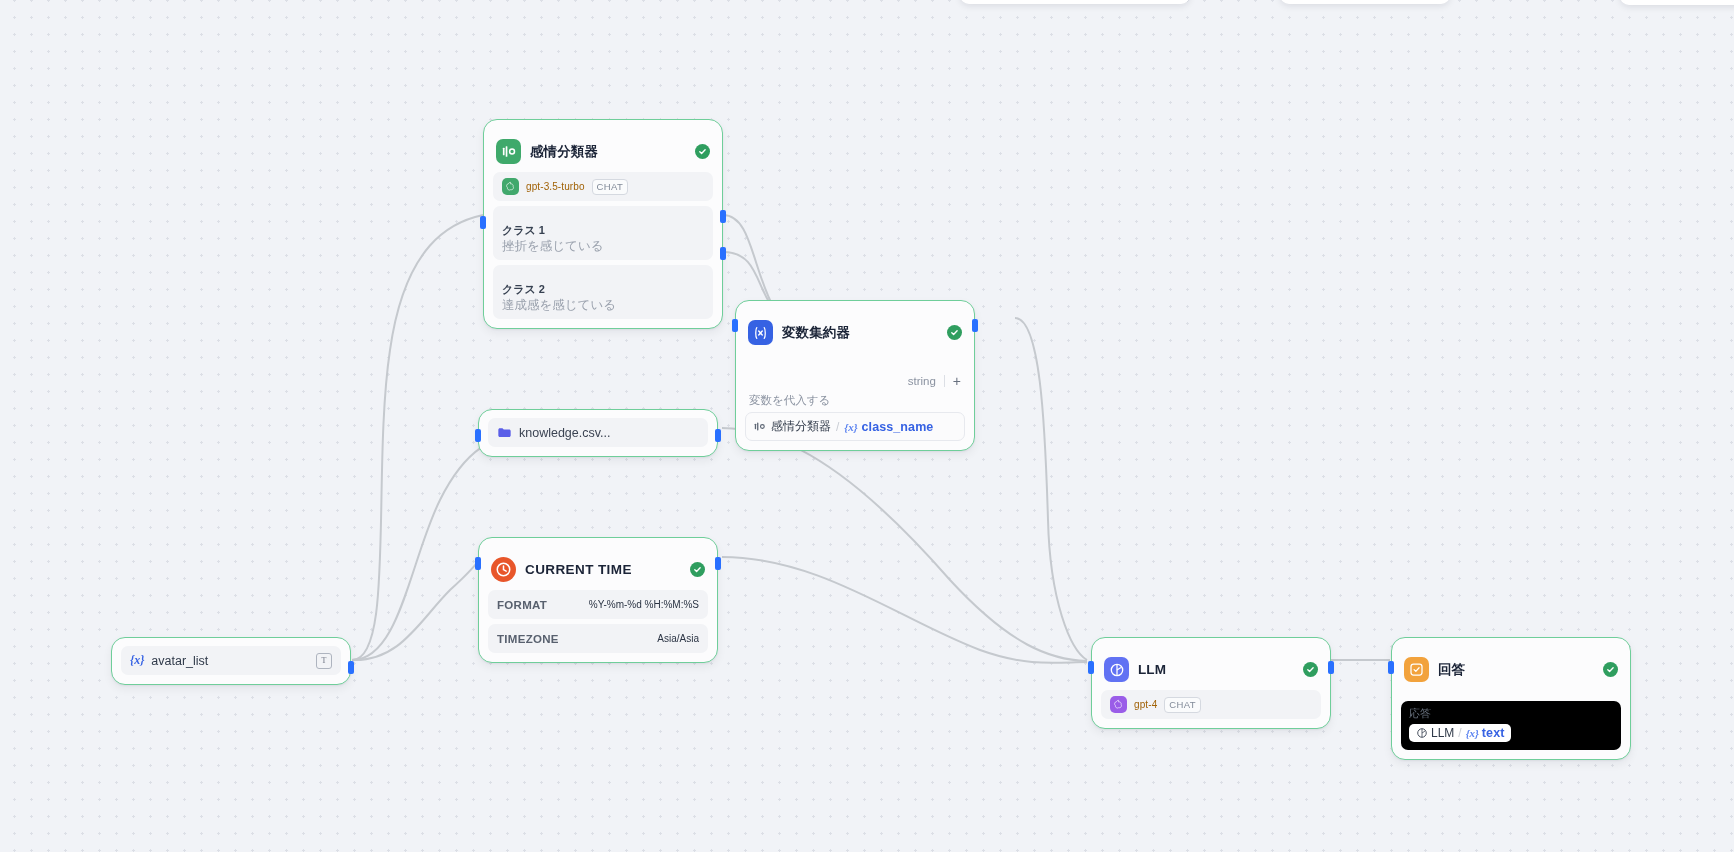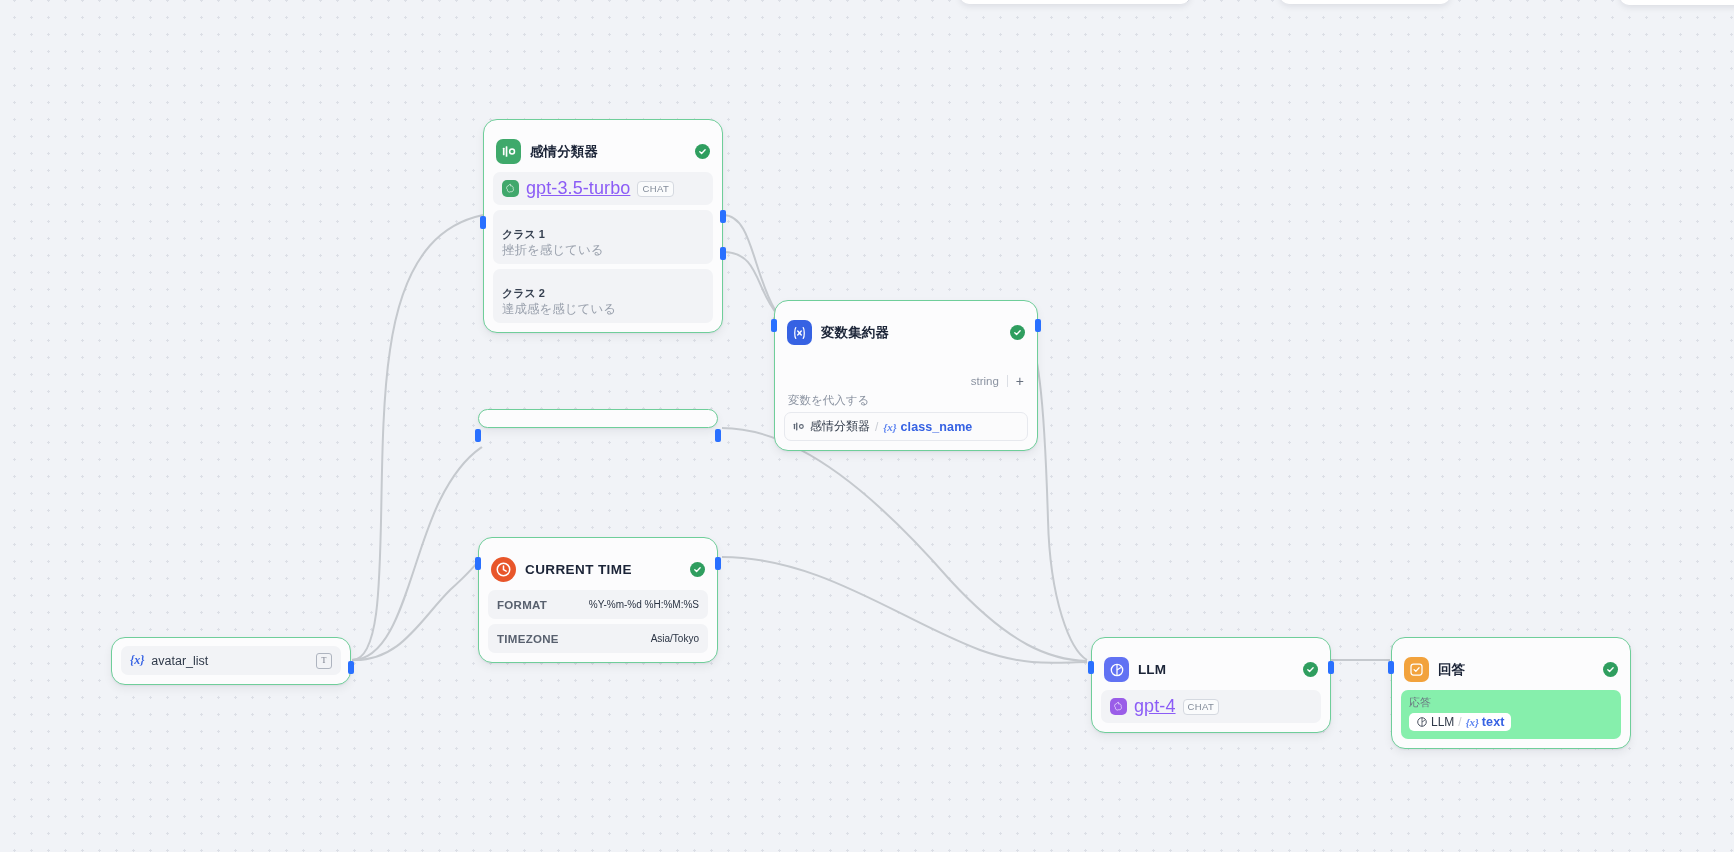--- a/index.html
+++ b/index.html
@@ -129,25 +129,24 @@
     line-height: 15px;
     margin-top: 12px;
   }
   .field-value-sub {
     font-size: 12.5px;
     color: #9aa1ad;
     line-height: 16px;
   }
 
   .model-name {
-    font-size: 18px;
-    color: #8b5cf6;
+    font-size: 10px;
+    color: #a16207;
     font-weight: 400;
     letter-spacing: .1px;
-    text-decoration: underline;
   }
   .chat-tag {
     font-size: 9.5px;
     color: #828b99;
     border: 1px solid #d5d9e0;
     border-radius: 4px;
     padding: 1px 4px 2px 4px;
     letter-spacing: .4px;
     line-height: 11px;
     background: #fafbfc;
@@ -250,23 +249,24 @@
   .ref-brace {
     font-size: 11px;
     color: #5a82f0;
     font-weight: 700;
     font-style: italic;
     font-family: "Liberation Serif", serif;
   }
 
   
   .answer-box {
-    background: #86efac;
+    background: #000000;
     border-radius: 7px;
     padding: 5px 8px 7px 8px;
+    margin-top: 11px;
   }
   .answer-label {
     font-size: 11px;
     color: #69727f;
     line-height: 15px;
     margin-bottom: 3px;
   }
   .answer-pill {
     display: inline-flex;
     align-items: center;
@@ -364,21 +364,21 @@
         <div class="field-value-sub">挫折を感じている</div>
       </div>
 
       <div class="field field-stack">
         <div class="field-label">クラス 2</div>
         <div class="field-value-sub">達成感を感じている</div>
       </div>
     </div>
   </div>
 
-  <div class="node" id="node-aggregator" style="left:774px; top:300px; width:264px;">
+  <div class="node" id="node-aggregator" style="left:735px; top:300px; width:240px;">
     <div class="handle left" style="top:18px;margin-top:0;"></div>
     <div class="handle right" style="top:18px;margin-top:0;"></div>
 
     <div class="node-head">
       <span class="node-icon" style="background:#3662e3;">
         <svg width="17" height="14" viewBox="0 0 20 16">
           <path d="M5.6 1.6c-1.6 1.9-1.6 10.9 0 12.8" fill="none" stroke="#ffffff" stroke-width="1.5" stroke-linecap="round"></path>
           <path d="M14.4 1.6c1.6 1.9 1.6 10.9 0 12.8" fill="none" stroke="#ffffff" stroke-width="1.5" stroke-linecap="round"></path>
           <path d="M7.9 5.6 L12.1 10.4 M12.1 5.6 L7.9 10.4" stroke="#ffffff" stroke-width="1.6" stroke-linecap="round"></path>
         </svg>
@@ -413,20 +413,30 @@
         <span class="ref-var">class_name</span>
       </div>
     </div>
   </div>
 
   <div class="node" id="node-knowledge" style="left:478px; top:409px; width:240px;">
     <div class="handle left" style="top:19px;margin-top:0;"></div>
     <div class="handle right" style="top:19px;margin-top:0;"></div>
 
 
+    <div class="node-body">
+      <div class="field">
+        <span style="display:inline-flex;">
+          <svg width="15" height="13" viewBox="0 0 18 15">
+            <path d="M1.6 4.2c0-1 .8-1.8 1.8-1.8h3.2l1.5 1.6h6.5c1 0 1.8.8 1.8 1.8v5.4c0 1-.8 1.8-1.8 1.8H3.4c-1 0-1.8-.8-1.8-1.8V4.2z" fill="#5a5ee8"></path>
+          </svg>
+        </span>
+        <span class="file-chip-text">knowledge.csv...</span>
+      </div>
+    </div>
   </div>
 
   <div class="node" id="node-currenttime" style="left:478px; top:537px; width:240px;">
     <div class="handle left" style="top:19px;margin-top:0;"></div>
     <div class="handle right" style="top:19px;margin-top:0;"></div>
 
     <div class="node-head">
       <span class="node-icon" style="background:#e8562a;border-radius:50%;">
         <svg width="17" height="17" viewBox="0 0 18 18">
           <circle cx="9" cy="9" r="6.6" fill="none" stroke="#ffffff" stroke-width="1.6"></circle>
@@ -441,21 +451,21 @@
       </span>
     </div>
 
     <div class="node-body">
       <div class="field">
         <span class="kv-key">FORMAT</span>
         <span class="kv-val">%Y-%m-%d %H:%M:%S</span>
       </div>
       <div class="field">
         <span class="kv-key">TIMEZONE</span>
-        <span class="kv-val">Asia/Tokyo</span>
+        <span class="kv-val">Asia/Asia</span>
       </div>
     </div>
   </div>
 
   <div class="node" id="node-start" style="left:111px; top:637px; width:240px;">
     <div class="handle right" style="top:23px;margin-top:0;"></div>
 
 
     <div class="node-body">
       <div class="field">

